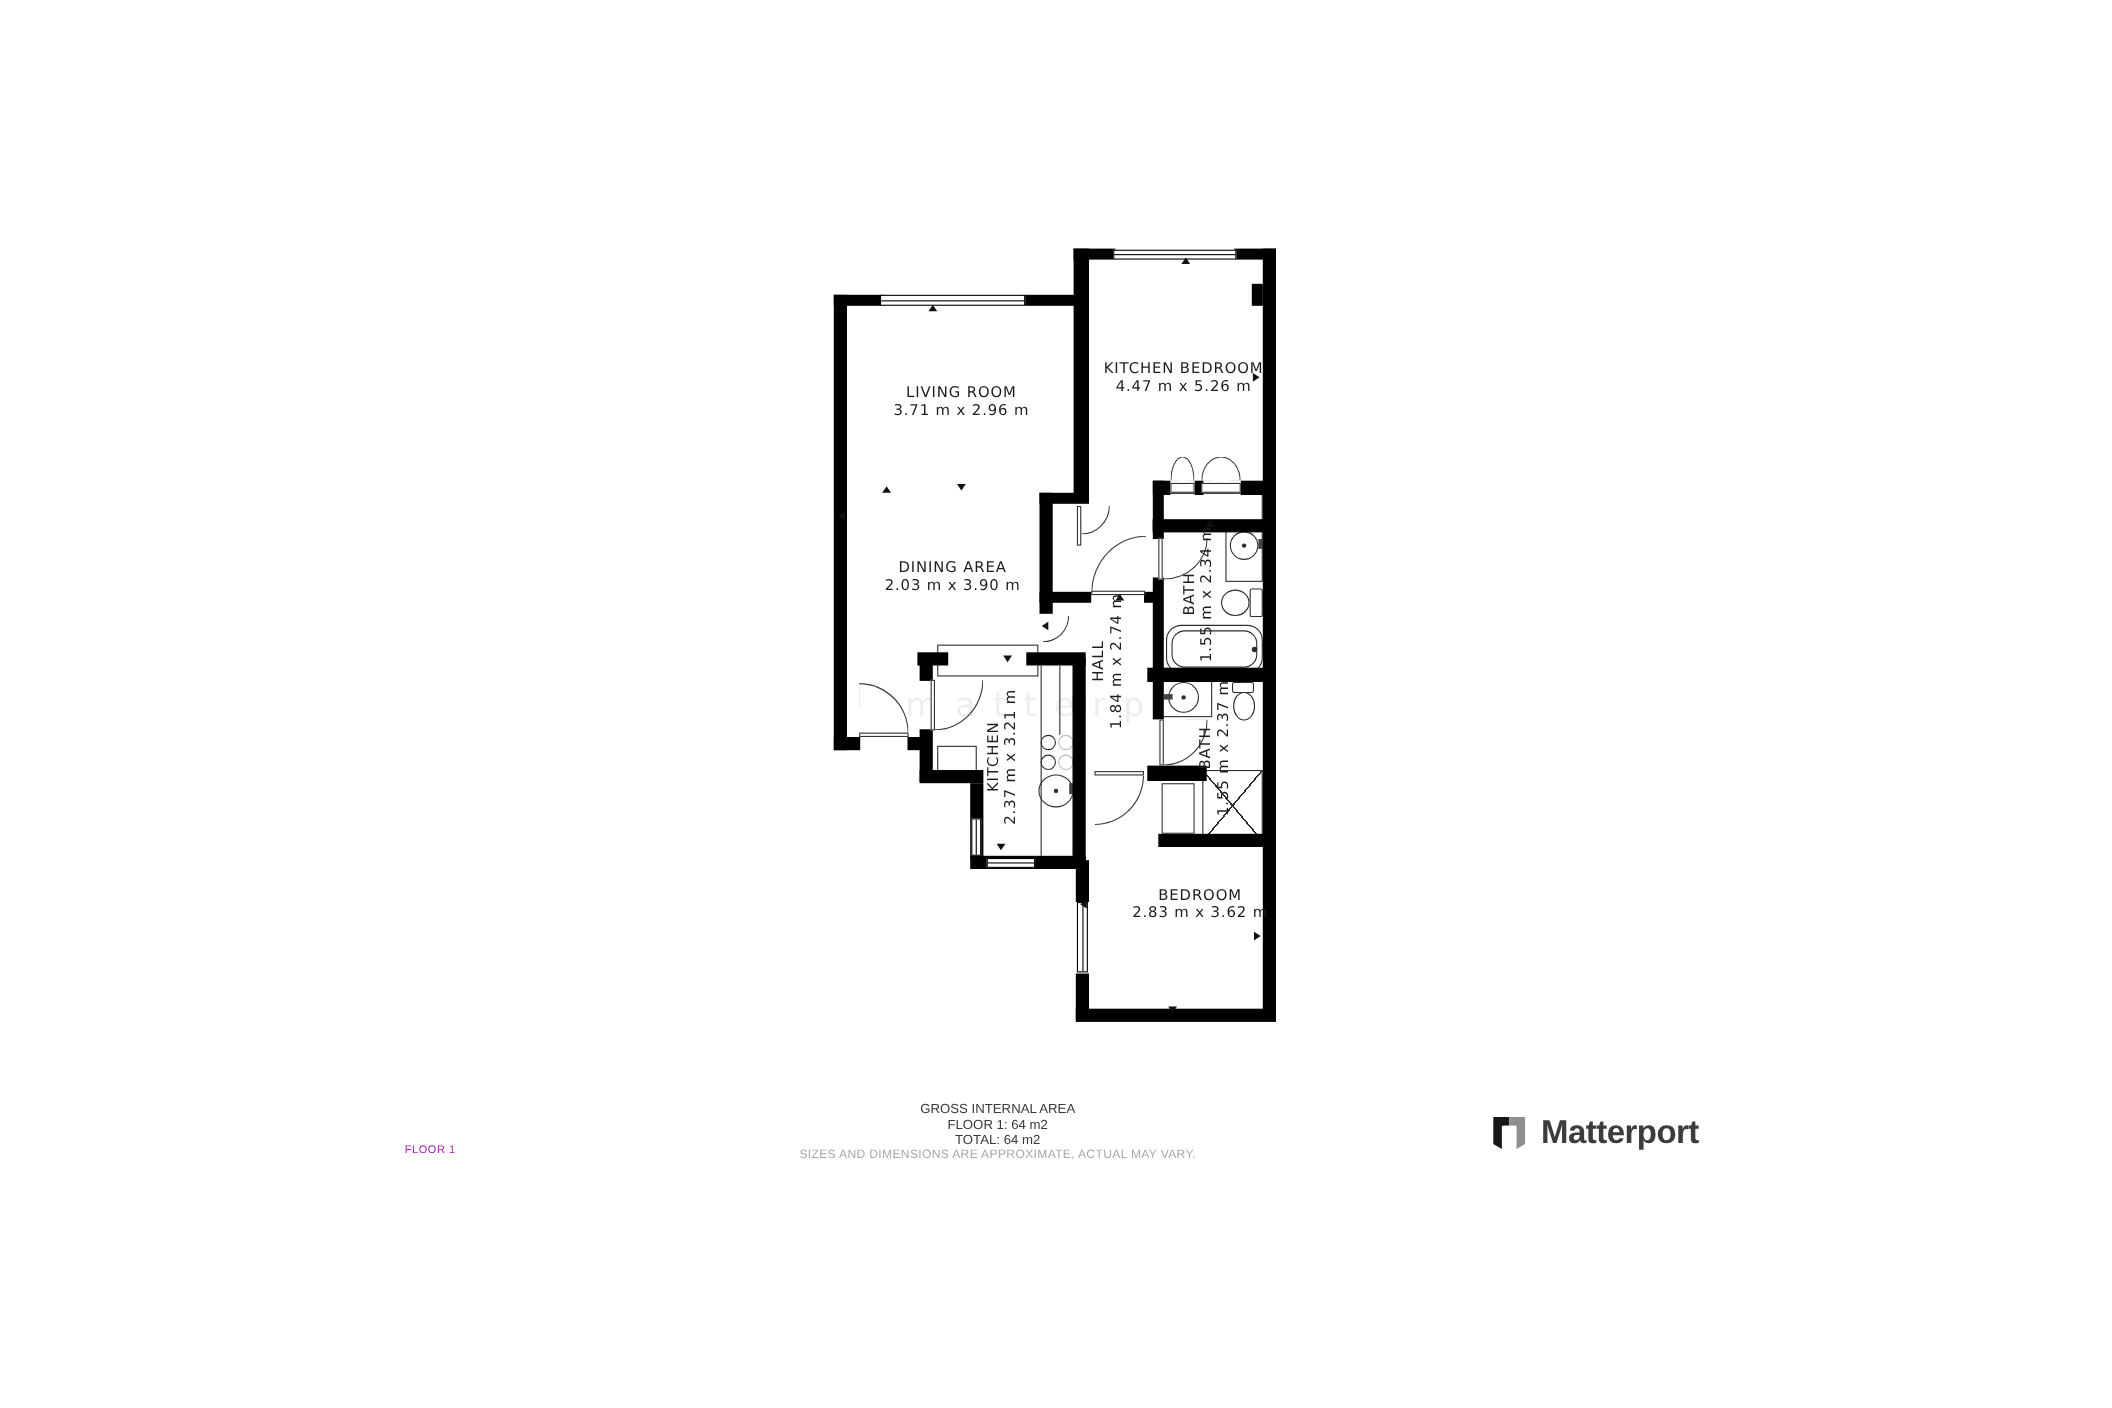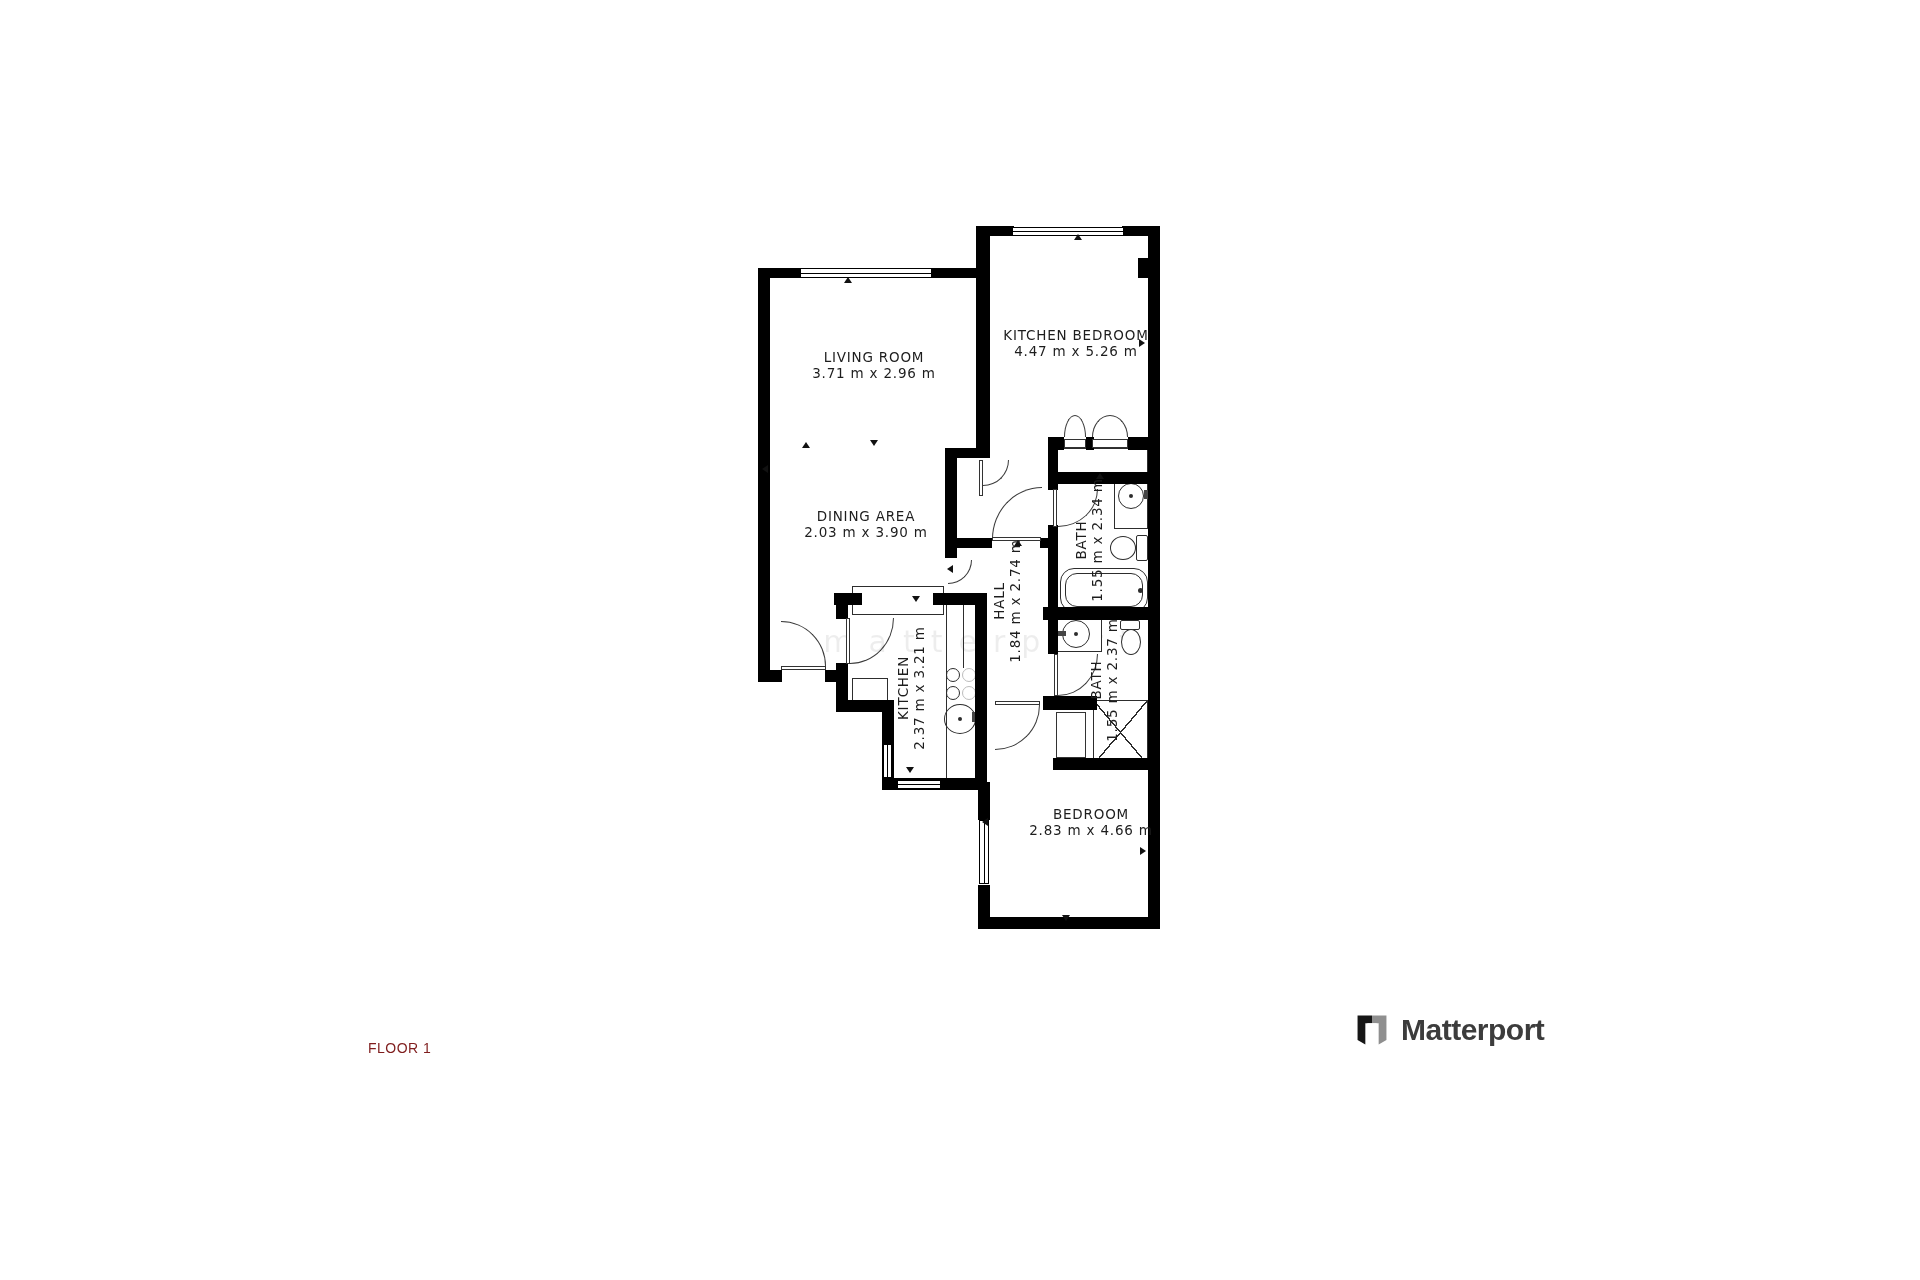--- a/index.html
+++ b/index.html
@@ -29,21 +29,21 @@
   .ar.r{border-top:4px solid transparent;border-bottom:4px solid transparent;border-left:6px solid #111;}
   .label{position:absolute;transform:translate(-50%,-50%);text-align:center;color:#1d1d1d;
     font-size:13.5px;line-height:1.18;letter-spacing:0.8px;white-space:nowrap;z-index:10;}
   .label.rot{transform:translate(-50%,-50%) rotate(-90deg);}
   .watermark{position:absolute;left:985px;top:641px;transform:translate(-50%,-50%);
     font-size:30px;letter-spacing:16px;color:rgba(0,0,0,0.07);z-index:1;white-space:nowrap;}
   .area-block{position:absolute;left:907px;top:1002px;transform:translateX(-50%);text-align:center;
     font-family:"Liberation Sans",sans-serif;font-size:12px;line-height:13.8px;color:#383838;z-index:10;}
   .area-block .disclaimer{font-size:11px;color:#a8a8a8;letter-spacing:0.3px;margin-top:1px;}
   .floor-label{position:absolute;left:368px;top:1040px;font-family:"Liberation Sans",sans-serif;
-    font-size:14px;color:#7f1d1d;letter-spacing:0.5px;z-index:10;}
+    font-size:10px;color:#a21caf;letter-spacing:0.5px;z-index:10;}
   .brand{position:absolute;left:1352px;top:1010px;display:flex;align-items:center;gap:9px;z-index:10;}
   .brand .word{font-family:"Liberation Sans",sans-serif;font-weight:bold;font-size:30px;color:#3c3c3c;letter-spacing:-0.5px;}
 </style>
 </head>
 <body>
 
 <div id="canvas">
   <div id="plan">
       <div class="wall" style="left: 758px; top: 268px; width: 46px; height: 10px;"></div>
       <div class="wall" style="left: 930px; top: 268px; width: 56px; height: 10px;"></div>
@@ -179,23 +179,29 @@
   <div class="label rot" style="left:1090px;top:540px">
     <div>BATH</div>
     <div>1.55 m x 2.34 m</div>
   </div>
   <div class="label rot" style="left:1105px;top:680px">
     <div>BATH</div>
     <div>1.55 m x 2.37 m</div>
   </div>
   <div class="label" style="left:1091px;top:823px">
     <div>BEDROOM</div>
-    <div>2.83 m x 4.66 m</div>
-  </div>
-
+    <div>2.83 m x 3.62 m</div>
+  </div>
+
+  <div class="area-block">
+    <div>GROSS INTERNAL AREA</div>
+    <div>FLOOR 1: 64 m2</div>
+    <div>TOTAL: 64 m2</div>
+    <div class="disclaimer">SIZES AND DIMENSIONS ARE APPROXIMATE, ACTUAL MAY VARY.</div>
+  </div>
   <div class="floor-label">FLOOR 1</div>
 
   <div class="brand">
     <svg width="40" height="40" viewBox="0 0 36 36">
       <path fill="#161616" d="M5 5H18V12H12V31L5 27Z"></path>
       <path fill="#8f8f8f" d="M18 5H31V27L24 31V12H18Z"></path>
       <path fill="#ffffff" d="M13.5 12L18 17.5L22.5 12Z"></path>
     </svg>
     <span class="word">Matterport</span>
   </div>

